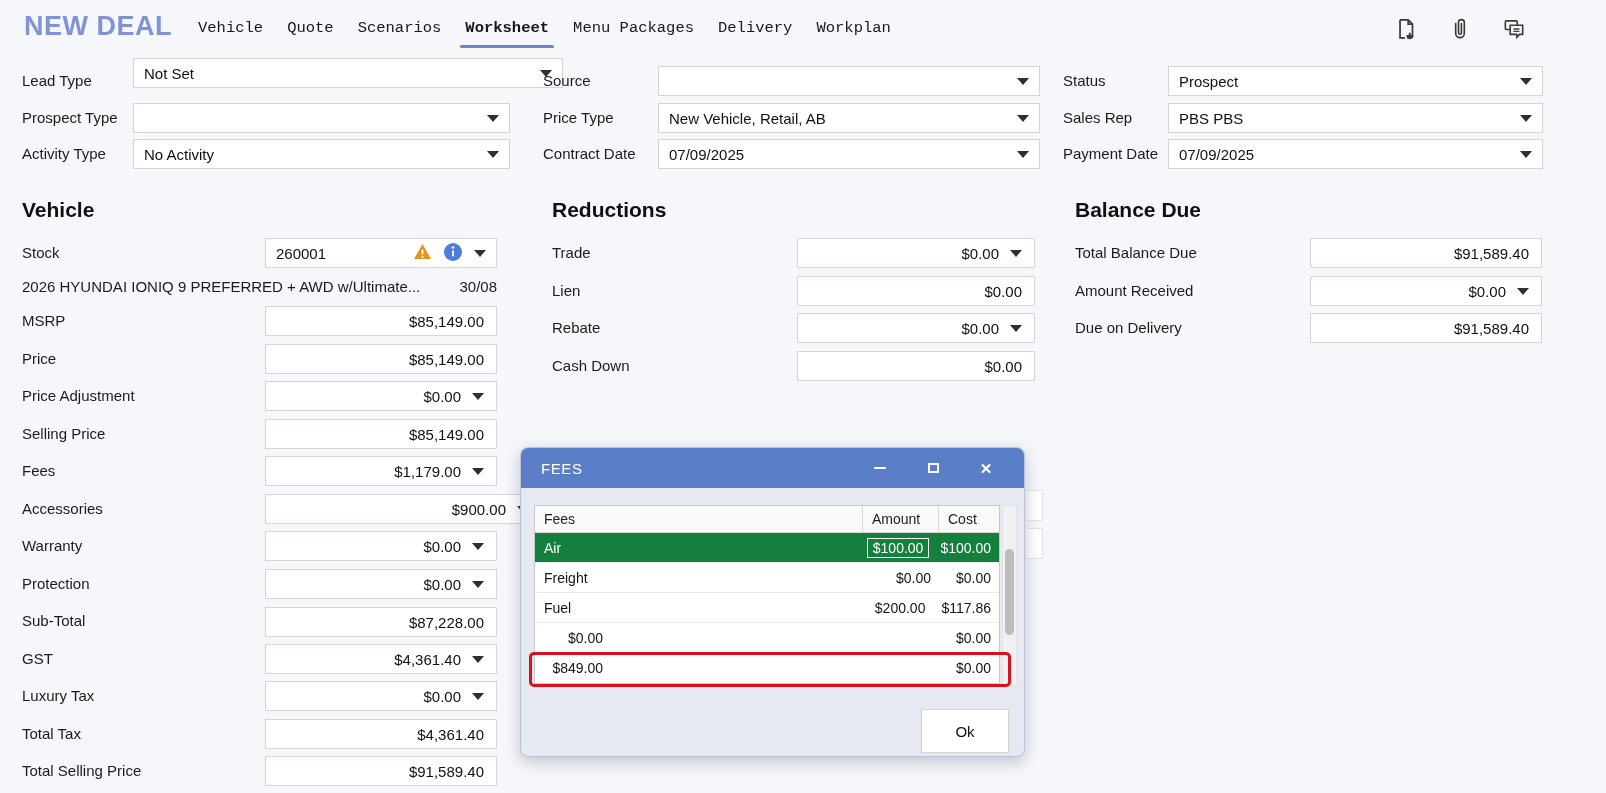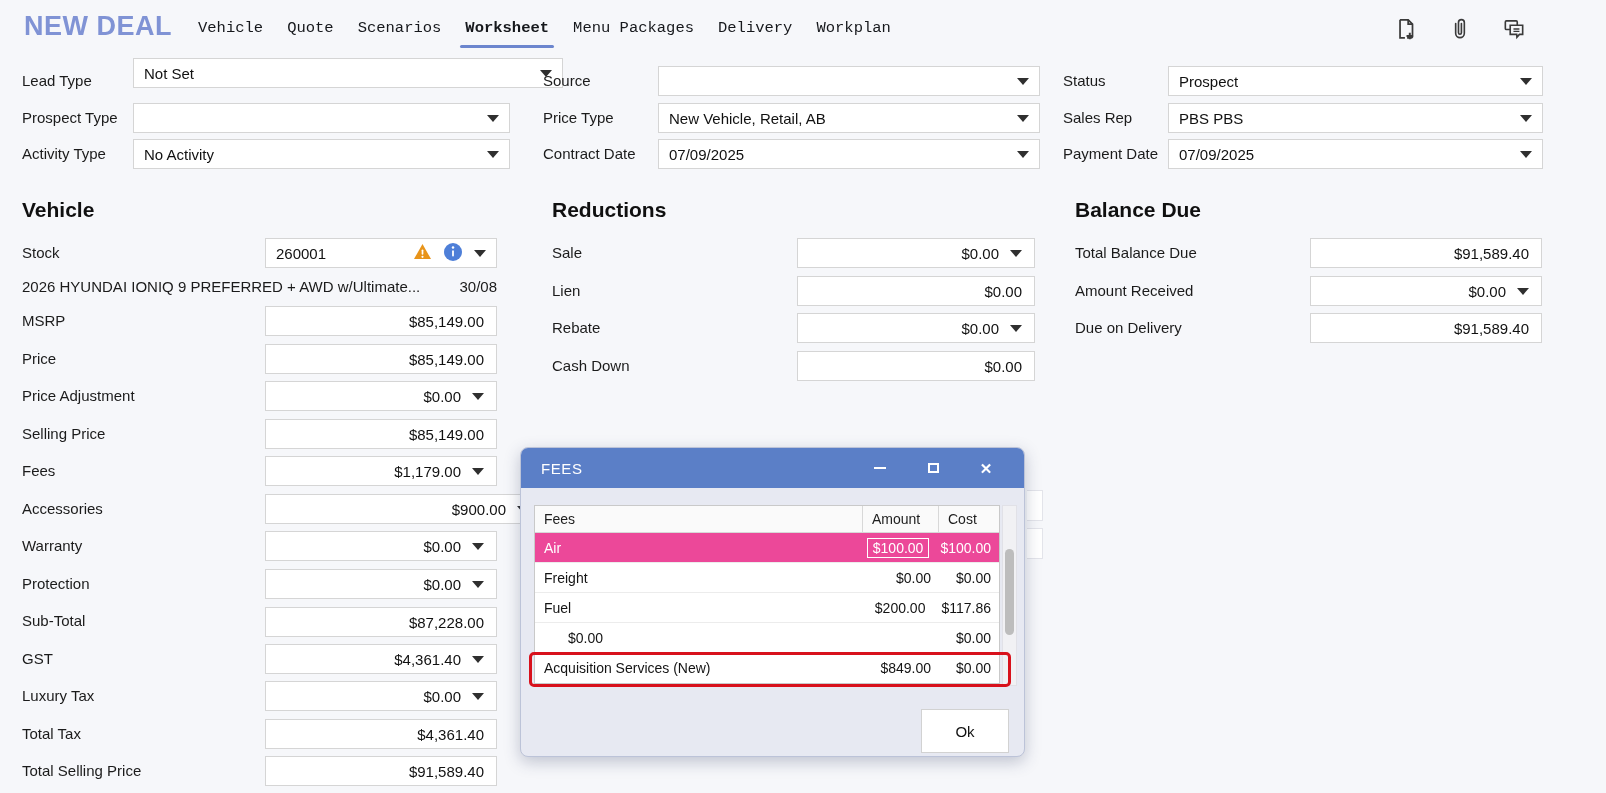--- a/index.html
+++ b/index.html
@@ -83,21 +83,21 @@
   }
   .fhead { display:flex; height:27px; background:#fafafa; border-bottom:1px solid #d8d8d8; font-size:14px; color:#1d1d1d; align-items:center; }
   .fhead .c1 { width:328px; padding:0 9px; border-right:1px solid #d8d8d8; height:100%; display:flex; align-items:center; }
   .fhead .c2 { width:76px; padding:0 9px; border-right:1px solid #d8d8d8; height:100%; display:flex; align-items:center; }
   .fhead .c3 { flex:1; padding:0 9px; height:100%; display:flex; align-items:center; }
   .frow { display:flex; height:30px; align-items:center; font-size:14px; border-bottom:1px solid #ececec; color:#141414; }
   .frow:last-child { border-bottom:none; }
   .frow .c1 { width:328px; padding:0 9px; white-space:nowrap; }
   .frow .c2 { width:76px; text-align:right; padding:0 8px; }
   .frow .c3 { flex:1; text-align:right; padding:0 8px; }
-  .frow.selected { background:#ec4899; color:#fff; }
+  .frow.selected { background:#15803d; color:#fff; }
   .frow.selected .c2 { padding:0 3px; }
   .amountbox { display:inline-block; border:1px solid #fff; padding:1px 5px; }
 
   .vscroll { position:absolute; left:481px; top:57px; width:15px; height:181px; background:#f1f1f4; border:1px solid #e1e1e7; }
   .vthumb { position:absolute; left:2px; top:43px; width:9px; height:86px; background:#bdbdbd; border-radius:5px; }
 
   .redbox {
     position:absolute; left:8px; top:204px; width:482px; height:35px;
     border:3px solid #d8111c; border-radius:5px; pointer-events:none; z-index:3;
   }
@@ -292,21 +292,21 @@
   <span class="val">$4,361.40</span>
 </div>
 
 <div class="flabel" style="left:22px;top:756px">Total Selling Price</div>
 <div class="box money" style="left:265px;top:756px;width:232px">
   <span class="val">$91,589.40</span>
 </div>
 
 <div class="h2" style="left:552px;top:198px">Reductions</div>
 
-<div class="flabel" style="left:552px;top:238px">Sale</div>
+<div class="flabel" style="left:552px;top:238px">Trade</div>
 <div class="box money" style="left:797px;top:238px;width:238px">
   <span class="val">$0.00</span>
   <span class="dd"></span>
 </div>
 
 <div class="flabel" style="left:552px;top:276px">Lien</div>
 <div class="box money" style="left:797px;top:276px;width:238px">
   <span class="val">$0.00</span>
 </div>
 
@@ -375,21 +375,20 @@
     <div class="frow">
       <span class="c1">Fuel</span>
       <span class="c2">$200.00</span>
       <span class="c3">$117.86</span>
     </div>
     <div class="frow">
       <span class="c2">$0.00</span>
       <span class="c3">$0.00</span>
     </div>
     <div class="frow">
-      <span class="c1">Acquisition Services (New)</span>
       <span class="c2">$849.00</span>
       <span class="c3">$0.00</span>
     </div>
   </div>
 
   <div class="vscroll">
     <div class="vthumb"></div>
   </div>
 
   <div class="redbox"></div>

